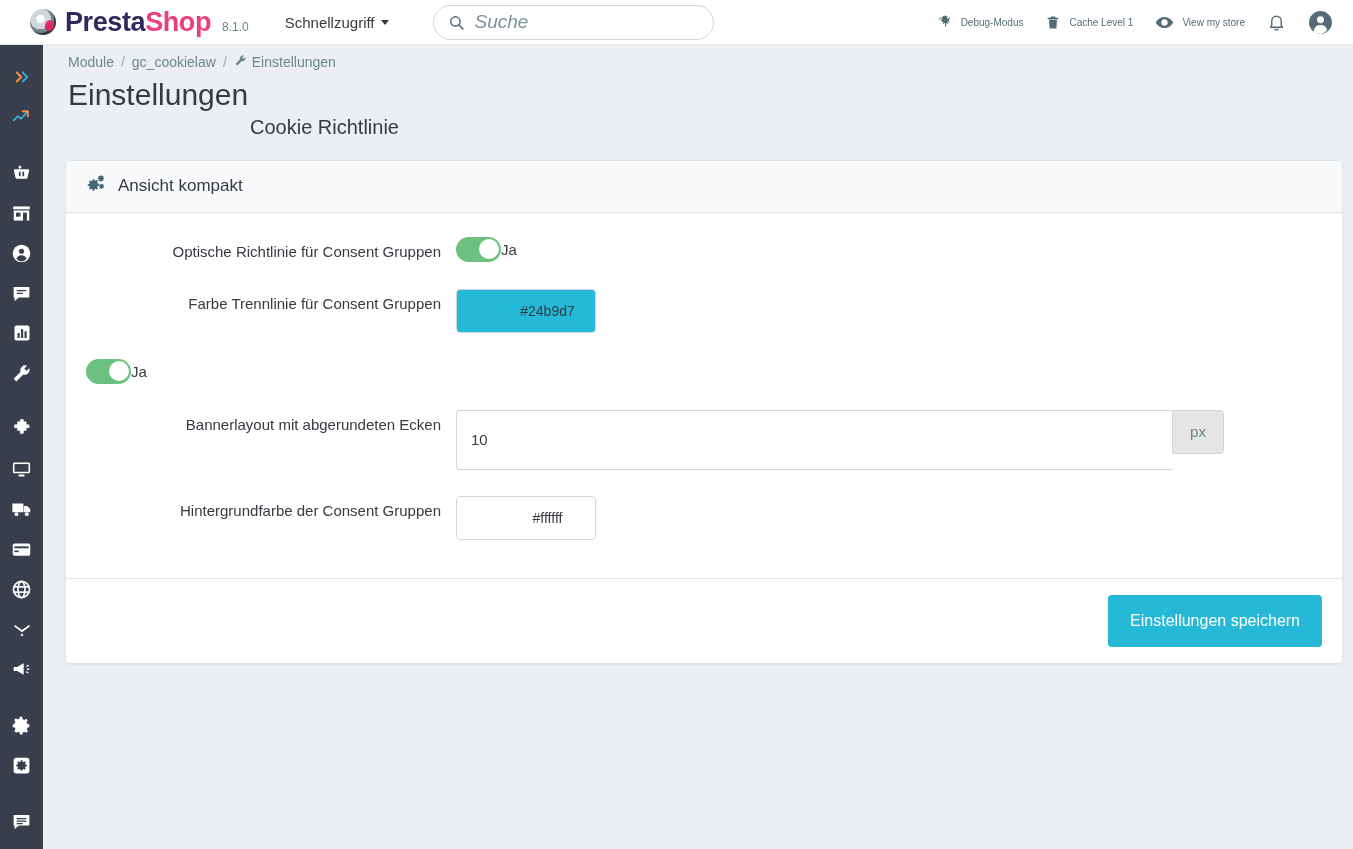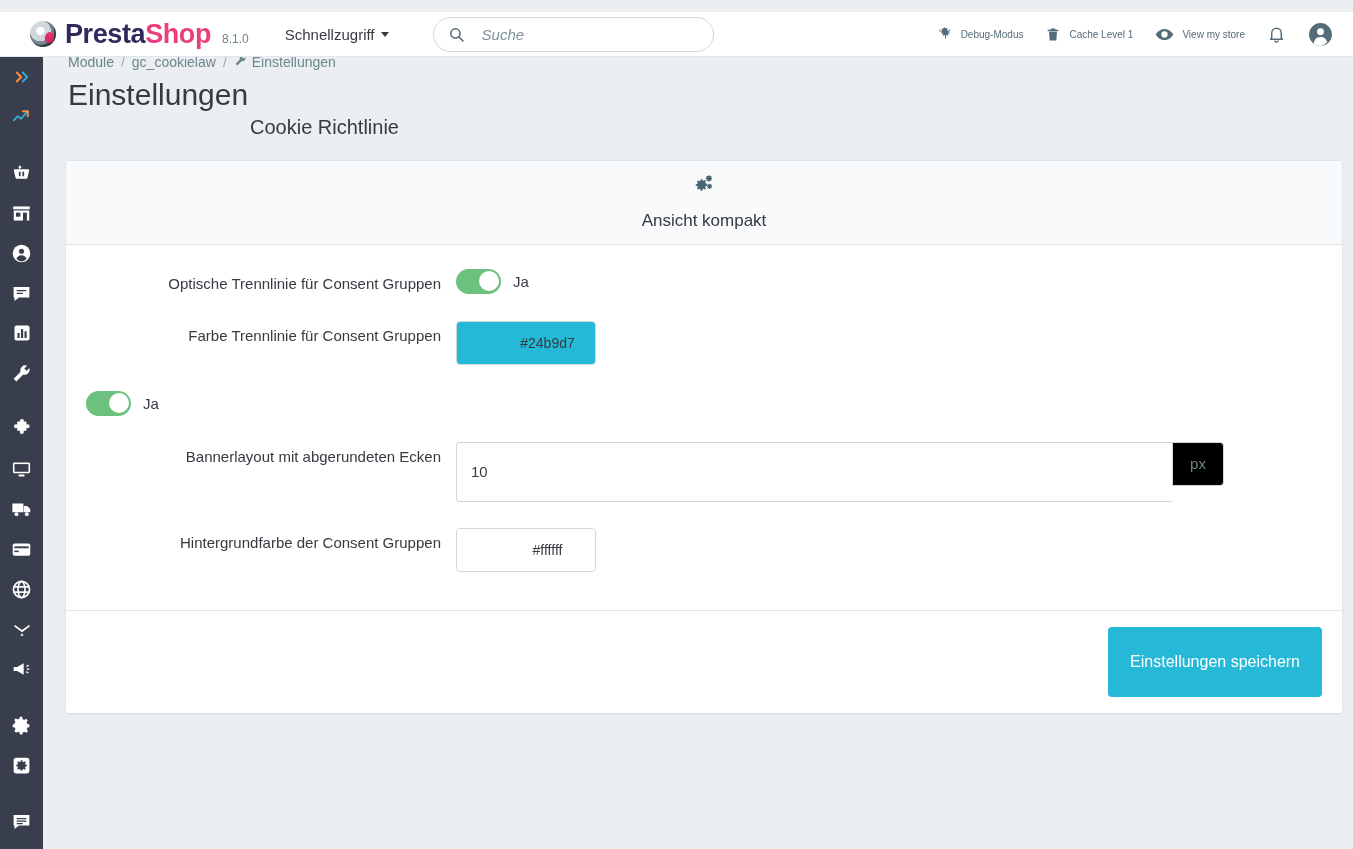--- a/index.html
+++ b/index.html
@@ -5,21 +5,21 @@
   * { box-sizing: border-box; margin: 0; padding: 0; }
   html, body {
     width: 1353px; height: 849px;
     font-family: "Liberation Sans", sans-serif;
     background: #eceff1;
     overflow: hidden;
   }
 
   
   .topbar {
-    position: absolute; top: 12px; left: 0; right: 0; height: 45px;
+    position: absolute; top: 0; left: 0; right: 0; height: 45px;
     background: #ffffff;
     display: flex; align-items: center;
     border-bottom: 1px solid #e5e8eb;
     z-index: 20;
   }
   .brand { display: flex; align-items: baseline; gap: 9px; margin-left: 30px; }
   .brand-logo {
     width: 26px; height: 26px; border-radius: 50%;
     background: radial-gradient(circle at 40% 38%, #ffffff 0 18%, #cfd8dc 19% 46%, #7b8a93 47% 62%, #3c4a53 63% 100%);
     position: relative; align-self: center; flex: none;
@@ -46,24 +46,23 @@
     display: inline-block;
   }
 
   .searchbox {
     margin-left: 44px; width: 281px; height: 35px;
     border: 1px solid #cfd8dc; border-radius: 18px;
     background: #fff; display: flex; align-items: center; gap: 10px;
     padding: 0 14px;
   }
   .searchbox input {
-    border: 0; outline: 0; font-size: 15px; font-style: italic;
+    border: 0; outline: 0; font-size: 19px; font-style: italic;
     color: #6c868e; background: transparent; width: 100%;
     font-family: "Liberation Sans", sans-serif;
-    margin-left: 7px;
   }
   .searchbox input::placeholder { color: #7c939b; font-style: italic; }
 
   .topbar-right {
     margin-left: auto; display: flex; align-items: center;
     gap: 22px; margin-right: 20px; color: #546c78; font-size: 10px;
   }
   .tb-item { display: flex; align-items: center; gap: 8px; cursor: pointer; color: #546c78; }
   .tb-icon { display: inline-flex; align-items: center; justify-content: center; }
 
@@ -114,37 +113,37 @@
   
   .card {
     margin: 21px 10px 0 22px; background: #fff;
     border: 1px solid #dfe5e8; border-radius: 4px;
     box-shadow: 0 1px 1px rgba(0,0,0,.04);
   }
   .card-header {
     background: #f8fafb; border-bottom: 1px solid #dfe5e8;
     border-radius: 4px 4px 0 0;
     padding: 13px 20px; display: flex; align-items: center; gap: 12px;
-    font-size: 17px; color: #363a41; flex-direction: column;
+    font-size: 17px; color: #363a41;
   }
   .card-body { padding: 24px 20px 12px 20px; }
 
   .form-row {
     display: flex; align-items: flex-start;
     margin-bottom: 26px;
   }
   .form-label {
     width: 370px; flex: none; text-align: right;
     font-size: 15px; color: #363a41; line-height: 1.48;
     padding-right: 15px; padding-top: 4px;
   }
   .form-field { flex: 1; display: flex; flex-direction: column; }
 
   
-  .toggle-wrap { display: flex; align-items: center; gap: 12px; }
+  .toggle-wrap { display: flex; align-items: center; gap: 0; }
   .toggle {
     width: 45px; height: 25px; border-radius: 13px;
     background: #6cc17f; position: relative; cursor: pointer; flex: none;
   }
   .toggle .knob {
     position: absolute; top: 2.5px; right: 2.5px;
     width: 20px; height: 20px; border-radius: 50%; background: #fff;
   }
   .toggle-label { font-size: 15px; color: #363a41; }
 
@@ -161,34 +160,34 @@
   
   .input-group { display: flex; width: 768px; }
   .text-input {
     flex: 1; height: 60px; border: 1px solid #cfd8dc; border-radius: 4px;
     padding: 0 14px; font-size: 15px; color: #363a41; outline: none;
     background: #fff; font-family: "Liberation Sans", sans-serif;
   }
   .input-group .text-input { border-radius: 4px 0 0 4px; border-right: 0; }
   .input-addon {
     width: 52px; height: 44px; border: 1px solid #cfd8dc; border-radius: 0 4px 4px 0;
-    background: #000000; display: flex; align-items: center; justify-content: center;
+    background: #e5e5e5; display: flex; align-items: center; justify-content: center;
     font-size: 15px; color: #6c868e;
   }
   .field-hint {
     font-size: 13.5px; color: #8d9ba3; font-style: italic; margin-top: 10px;
   }
 
   .card-footer {
     border-top: 1px solid #dfe5e8; background: #fff; border-radius: 0 0 4px 4px;
     padding: 16px 20px; display: flex; justify-content: flex-end;
   }
   .btn-primary {
     background: #25b9d7; border: 0; border-radius: 4px; color: #fff;
-    font-size: 16px; padding: 26px 22px; cursor: pointer;
+    font-size: 16px; padding: 17px 22px; cursor: pointer;
     font-family: "Liberation Sans", sans-serif;
   }
 </style>
 </head>
 <body>
 
 <div class="topbar">
   <div class="brand">
     <span class="brand-logo"></span>
     <span class="brand-name">
@@ -471,21 +470,21 @@
           <path d="M18.2 3.8a1.5 1.5 0 1 0 0 3 1.5 1.5 0 0 0 0-3zm3.6 2.1v-1.2l-1-.2a2.9 2.9 0 0 0-.3-.8l.6-.8-.8-.8-.8.6a2.9 2.9 0 0 0-.8-.3l-.2-1h-1.2l-.2 1c-.3.1-.6.2-.8.3l-.8-.6-.8.8.6.8c-.1.3-.2.5-.3.8l-1 .2v1.2l1 .2c.1.3.2.6.3.8l-.6.8.8.8.8-.6c.3.1.5.2.8.3l.2 1h1.2l.2-1c.3-.1.6-.2.8-.3l.8.6.8-.8-.6-.8c.1-.3.2-.5.3-.8l1-.2z"></path>
           <path d="M19 13.6a1.2 1.2 0 1 0 0 2.4 1.2 1.2 0 0 0 0-2.4zm2.9 1.7v-1l-.8-.1a2.4 2.4 0 0 0-.3-.7l.5-.6-.7-.7-.6.5a2.4 2.4 0 0 0-.7-.3l-.1-.8h-1l-.1.8c-.2 0-.5.1-.7.3l-.6-.5-.7.7.5.6c-.1.2-.2.4-.3.7l-.8.1v1l.8.1c.1.3.2.5.3.7l-.5.6.7.7.6-.5c.2.1.5.2.7.3l.1.8h1l.1-.8c.2-.1.5-.2.7-.3l.6.5.7-.7-.5-.6c.1-.2.2-.4.3-.7l.8-.1z"></path>
         </svg>
       </span>
       <span>Ansicht kompakt</span>
     </div>
 
     <div class="card-body">
 
       <div class="form-row">
-        <div class="form-label">Optische Trennlinie für Consent Gruppen</div>
+        <div class="form-label">Optische Richtlinie für Consent Gruppen</div>
         <div class="form-field">
           <div class="toggle-wrap">
             <div class="toggle">
               <span class="knob"></span>
             </div>
             <span class="toggle-label">Ja</span>
           </div>
         </div>
       </div>
 

